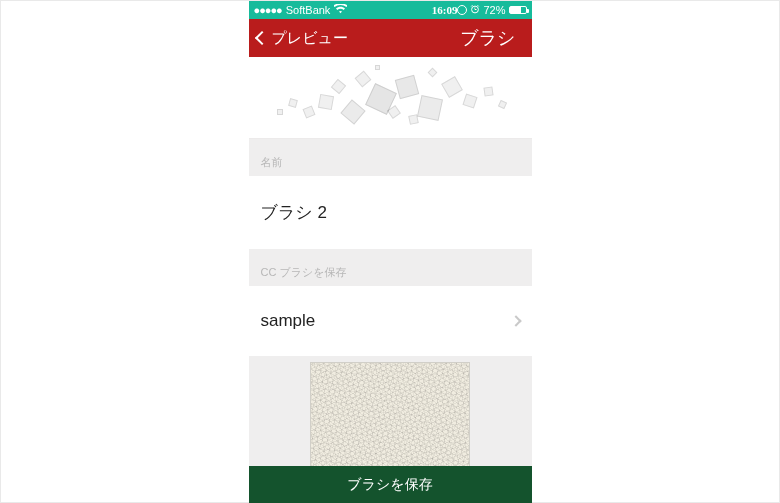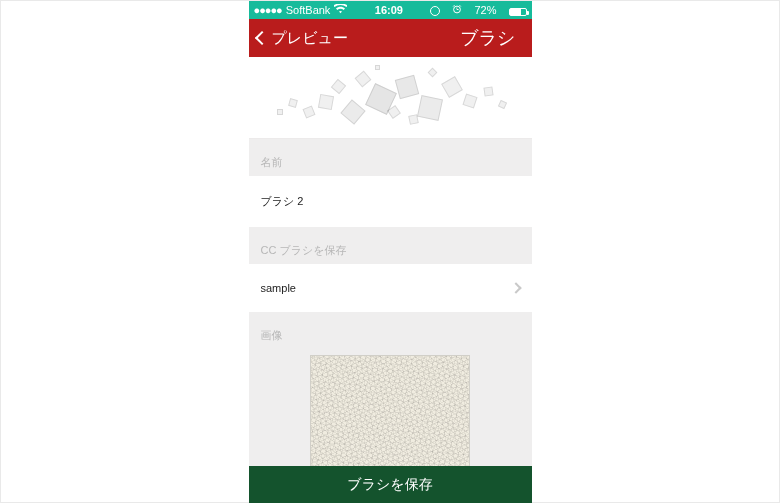--- a/index.html
+++ b/index.html
@@ -34,22 +34,22 @@
     color:#fff;
     font-size:11px;
     display:flex;
     align-items:center;
     padding:0 5px;
     justify-content:space-between;
   }
   .status .left{display:flex;align-items:center;gap:4px;}
   .dots{letter-spacing:-1px;font-weight:bold;}
   .wifi{display:inline-block;}
-  .status .center{flex:1;text-align:center;font-weight:600;}
-  .status .right{display:flex;align-items:flex-end;gap:12px;}
+  .status .center{flex:1;text-align:right;font-weight:600;font-family:Liberation Serif, serif;}
+  .status .right{display:flex;align-items:center;gap:3px;}
   .bat{
     display:inline-block;
     width:18px;height:8px;border:1px solid #fff;border-radius:2px;position:relative;
   }
   .bat:after{content:"";position:absolute;right:-3px;top:2px;width:2px;height:4px;background:#fff;border-radius:0 1px 1px 0;}
   .bat .fill{display:block;height:100%;width:72%;background:#fff;}
   .ring{display:inline-block;width:10px;height:10px;position:relative;}
   .ring:before{content:"";position:absolute;inset:0;border:1px solid #fff;border-radius:50%;}
 
   
@@ -90,22 +90,22 @@
   
   .content{flex:1;overflow:hidden;background:#efeeee;}
   .section-label{
     color:#b7b7b7;
     font-size:11px;
     padding:16px 12px 6px;
     background:#efeeee;
   }
   .cell{
     background:#fff;
-    padding:18px 12px;
-    font-size:11px;
+    padding:25px 12px;
+    font-size:17px;
     color:#3a3a3a;
     display:flex;
     align-items:center;
     justify-content:space-between;
   }
   .cell .val{color:#222;}
   .cell.link{color:#4a4a4a;gap:36px;}
   .chev-right{
     display:inline-block;width:8px;height:8px;border-top:2px solid #c9c9c9;border-right:2px solid #c9c9c9;transform:rotate(45deg);
   }
@@ -208,21 +208,20 @@
       <div class="cell">
         <span class="val">ブラシ 2</span>
       </div>
 
       <div class="section-label">CC ブラシを保存</div>
       <div class="cell link">
         <span class="val">sample</span>
         <span class="chev-right"></span>
       </div>
 
-      <div class="section-label">画像</div>
       <div class="thumb-row">
         <div class="thumb">
           <div class="straw"></div>
         </div>
       </div>
 
     </div>
 
     <div class="bottom-bar">
       <span>ブラシを保存</span>

